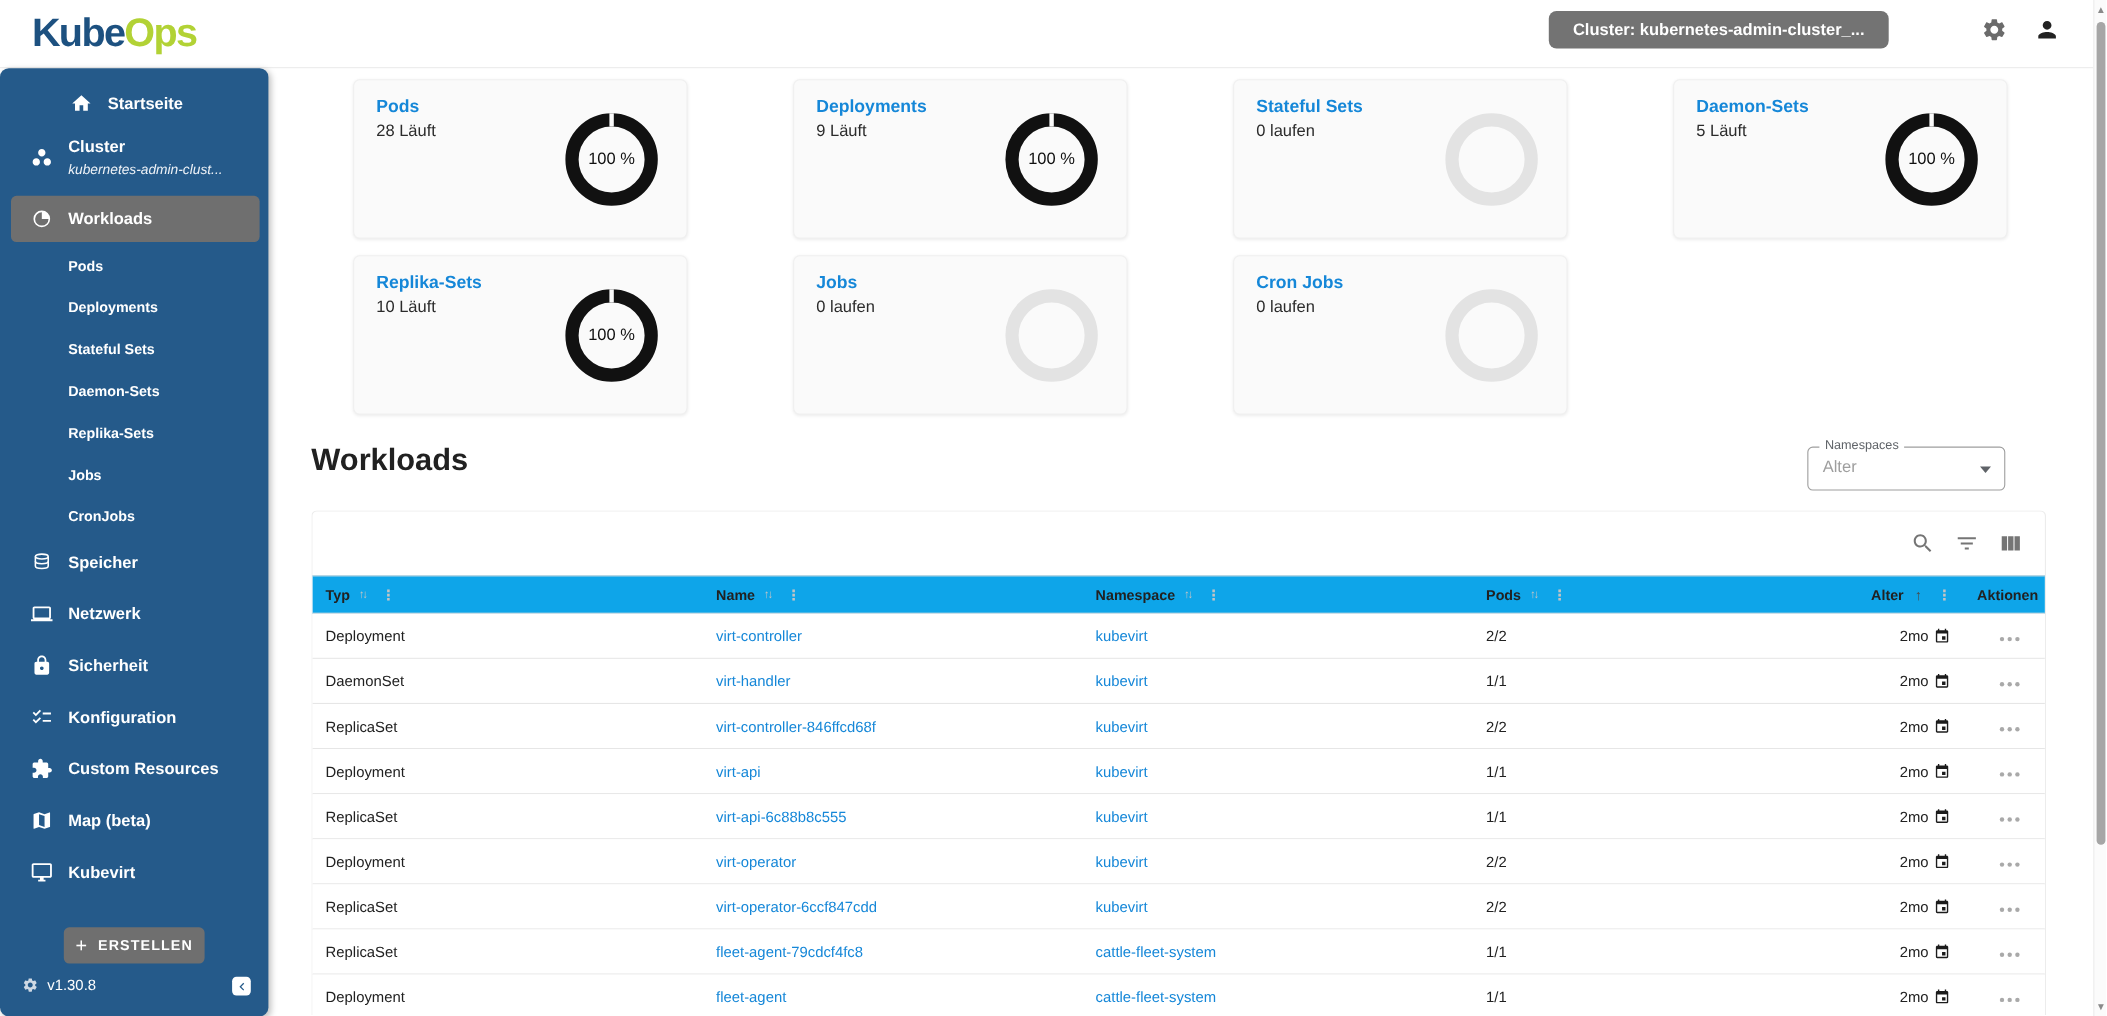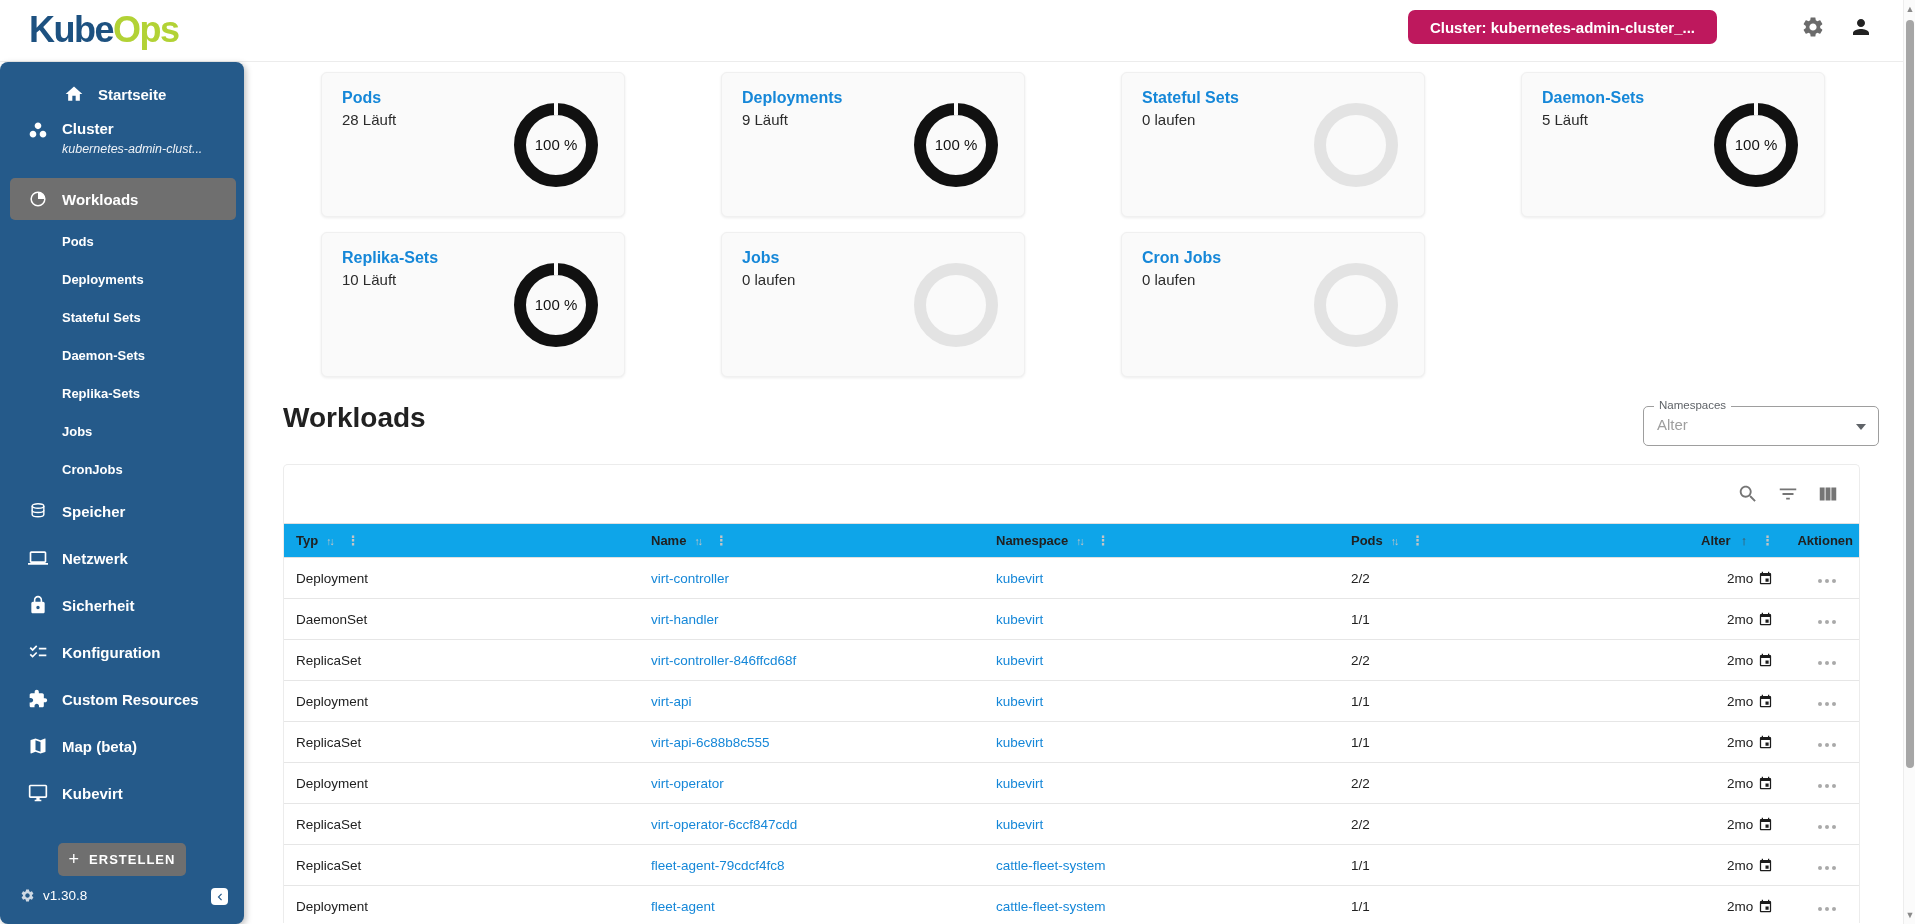--- a/index.html
+++ b/index.html
@@ -4,42 +4,42 @@
 <style>
   html,body{margin:0;padding:0;background:#fff;}
   *{box-sizing:border-box;font-family:"Liberation Sans","DejaVu Sans",sans-serif;}
   .app{position:relative;width:1915px;height:924px;overflow:hidden;background:#fff;}
 
   
   .topbar{position:absolute;left:0;top:0;width:100%;height:62px;background:#fff;border-bottom:1px solid #ececec;z-index:5;}
   .logo{position:absolute;left:29px;top:9px;font-size:36px;font-weight:800;letter-spacing:-1.5px;}
   .logo .p1{color:#1d5180;}
   .logo .p2{color:#b2d235;}
-  .cluster-badge{position:absolute;right:198px;top:10px;height:34px;min-width:298px;background:#be185d;color:#fff;border-radius:7px;display:flex;align-items:center;justify-content:center;font-size:15px;font-weight:700;padding:0 22px;}
+  .cluster-badge{position:absolute;right:198px;top:10px;height:34px;min-width:298px;background:#737373;color:#fff;border-radius:7px;display:flex;align-items:center;justify-content:center;font-size:15px;font-weight:700;padding:0 22px;}
   .top-icon{position:absolute;top:15px;width:24px;height:24px;}
   .top-icon.gear{right:90px;color:#6b6b6b;}
   .top-icon.person{right:42px;color:#222;}
 
   
   .scrollbar{position:absolute;right:0;top:0;width:12px;height:924px;background:#fbfbfb;border-left:1px solid #ededed;z-index:9;}
   .sb-arrow{position:absolute;left:0;width:12px;height:14px;color:#8a8a8a;font-size:9px;display:flex;align-items:center;justify-content:center;}
   .sb-up{top:2px;} .sb-up::after{content:"▲";}
   .sb-down{bottom:2px;} .sb-down::after{content:"▼";}
   .sb-thumb{position:absolute;left:2px;top:20px;width:8px;height:748px;background:#a6a6a6;border-radius:4px;}
 
   
   .sidebar{position:absolute;left:0;top:62px;width:244px;height:862px;background:#255a8a;border-radius:8px;box-shadow:2px 2px 6px rgba(0,0,0,.25);z-index:6;}
   .nav{position:absolute;left:0;width:100%;height:28px;display:flex;align-items:center;color:#fff;cursor:pointer;}
   .nav .nav-icon{width:20px;height:20px;margin-left:28px;flex:0 0 auto;color:#fff;}
   .nav .nav-label{margin-left:14px;font-size:15px;font-weight:600;}
   .nav.sub{height:24px;}
   .nav.sub .nav-label{margin-left:62px;font-size:13px;font-weight:600;}
   .nav.selected-bg{left:10px;width:226px;height:42px;background:#6f6f6f;border-radius:5px;}
   .nav.selected-bg .nav-icon{margin-left:18px;}
-  .nav.cluster-item{height:46px;align-items:flex-start;}
+  .nav.cluster-item{height:46px;align-items:center;}
   .nav .cluster-col{display:flex;flex-direction:column;margin-left:14px;}
   .nav .cluster-col .nav-label{margin-left:0;}
   .nav .cluster-sub{font-size:12.5px;font-style:italic;font-weight:400;margin-top:5px;color:#eef2f7;}
   .create-btn{position:absolute;left:58px;top:781px;width:128px;height:33px;background:#6f6f6f;color:#fff;border:none;border-radius:5px;font-size:13px;font-weight:700;letter-spacing:1px;display:flex;align-items:center;justify-content:center;gap:9px;cursor:pointer;}
   .create-btn .plus{font-size:18px;font-weight:400;}
   .version-row{position:absolute;left:20px;top:826px;display:flex;align-items:center;color:#fff;gap:8px;}
   .version-row svg{width:15px;height:15px;color:#cfd9e4;}
   .version-row .vtext{font-size:13.5px;}
   .collapse-btn{position:absolute;right:16px;top:826px;width:17px;height:17px;background:#fff;border-radius:4px;display:flex;align-items:center;justify-content:center;cursor:pointer;}
   .collapse-btn svg{width:14px;height:14px;color:#255a8a;}
@@ -54,21 +54,21 @@
   .card-title{font-size:16px;font-weight:700;color:#1587d8;text-decoration:none;cursor:pointer;display:inline-block;}
   .card-sub{margin-top:4px;font-size:15px;color:#2b2b2b;}
   .ring{position:absolute;right:26px;top:50%;transform:translateY(-50%);width:84px;height:84px;border-radius:50%;display:flex;align-items:center;justify-content:center;}
   .ring.active{border:12px solid #111;}
   .ring.active::after{content:"";position:absolute;top:-12px;left:50%;transform:translateX(-50%);width:4px;height:12px;background:#fafafa;}
   .ring.inactive{border:12px solid #e3e3e3;}
   .ring-label{font-size:15px;color:#111;}
 
   
   .section-title{position:absolute;left:39px;top:340px;font-size:28px;font-weight:800;color:#212121;}
-  .ns-filter{position:absolute;left:1399px;top:344px;width:236px;height:40px;border:1px solid #9e9e9e;border-radius:5px;cursor:pointer;}
+  .ns-filter{position:absolute;left:1399px;top:344px;width:180px;height:40px;border:1px solid #9e9e9e;border-radius:5px;cursor:pointer;}
   .ns-filter .flabel{position:absolute;left:10px;top:-8px;background:#fff;padding:0 5px;font-size:11.5px;color:#5f6368;}
   .ns-filter .fvalue{position:absolute;left:13px;top:9px;font-size:15px;color:#9e9e9e;}
   .ns-filter .caret{position:absolute;right:12px;top:17px;width:0;height:0;border-left:5px solid transparent;border-right:5px solid transparent;border-top:6px solid #5f6368;}
 
   
   .table{position:absolute;left:39px;top:402px;width:1577px;height:459px;background:#fff;border:1px solid #ececec;border-bottom:none;border-radius:5px 5px 0 0;overflow:hidden;}
   .toolbar{height:58px;display:flex;align-items:center;justify-content:flex-end;gap:18px;padding-right:20px;}
   .toolbar svg{width:22px;height:22px;color:#757575;cursor:pointer;}
   .trow{display:grid;grid-template-columns:355px 345px 355px 350px 87px 85px;align-items:center;}
   .thead{height:35px;background:#0ea5e9;border-top:1px solid #e0e0e0;border-bottom:1px solid #e0e0e0;}

